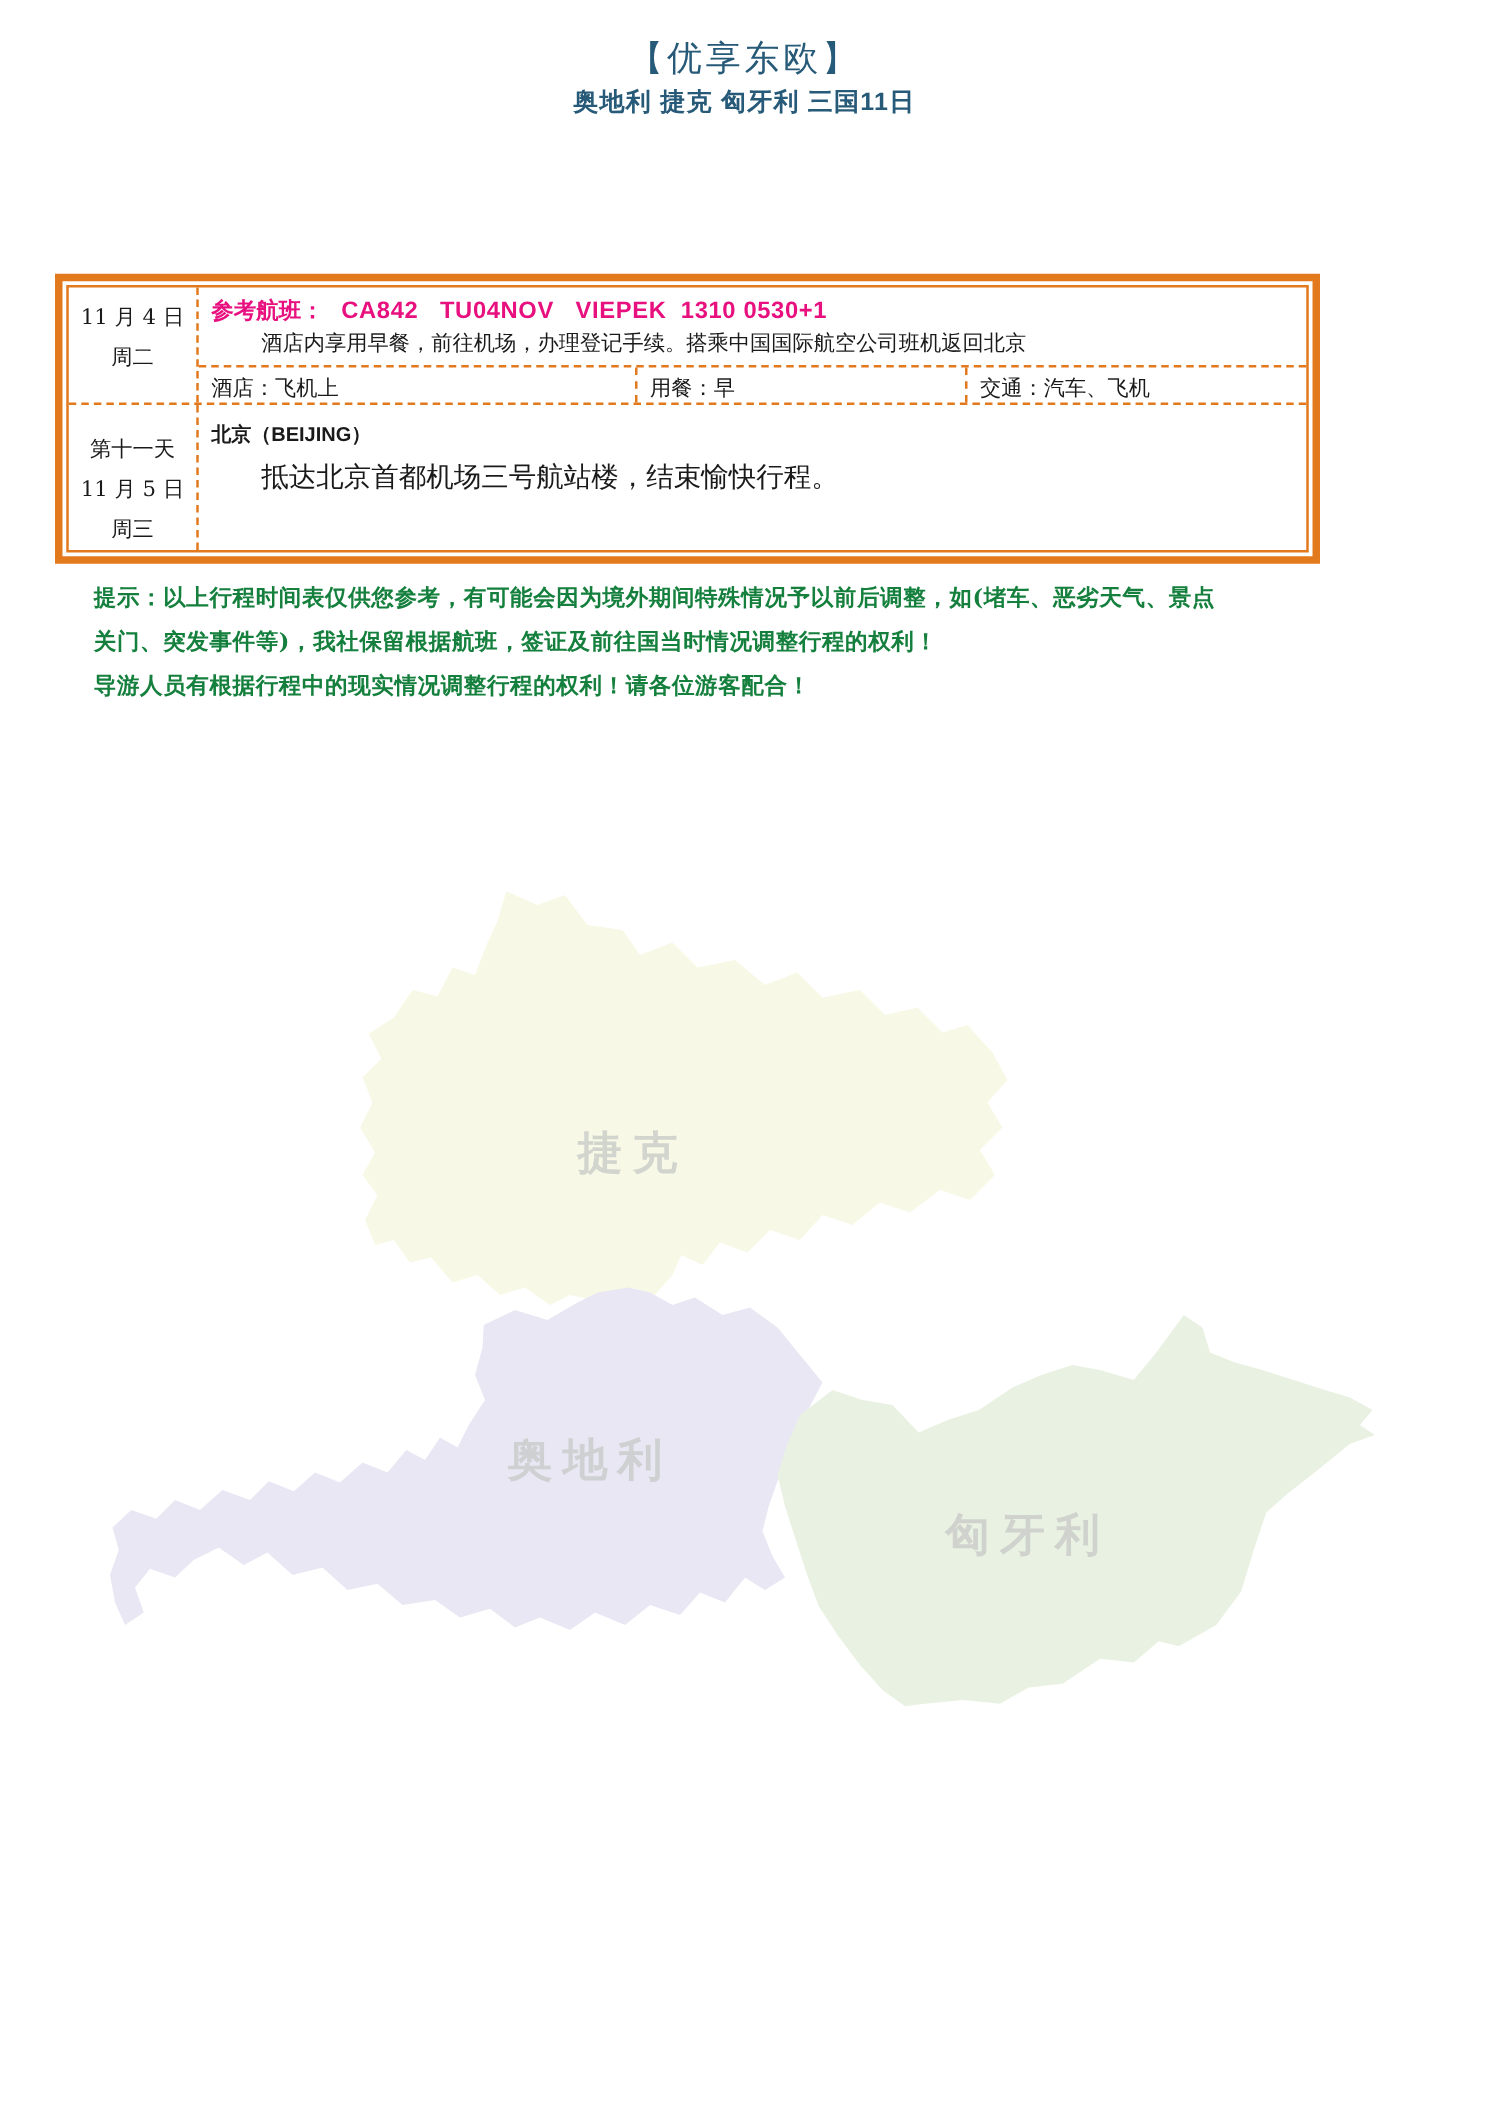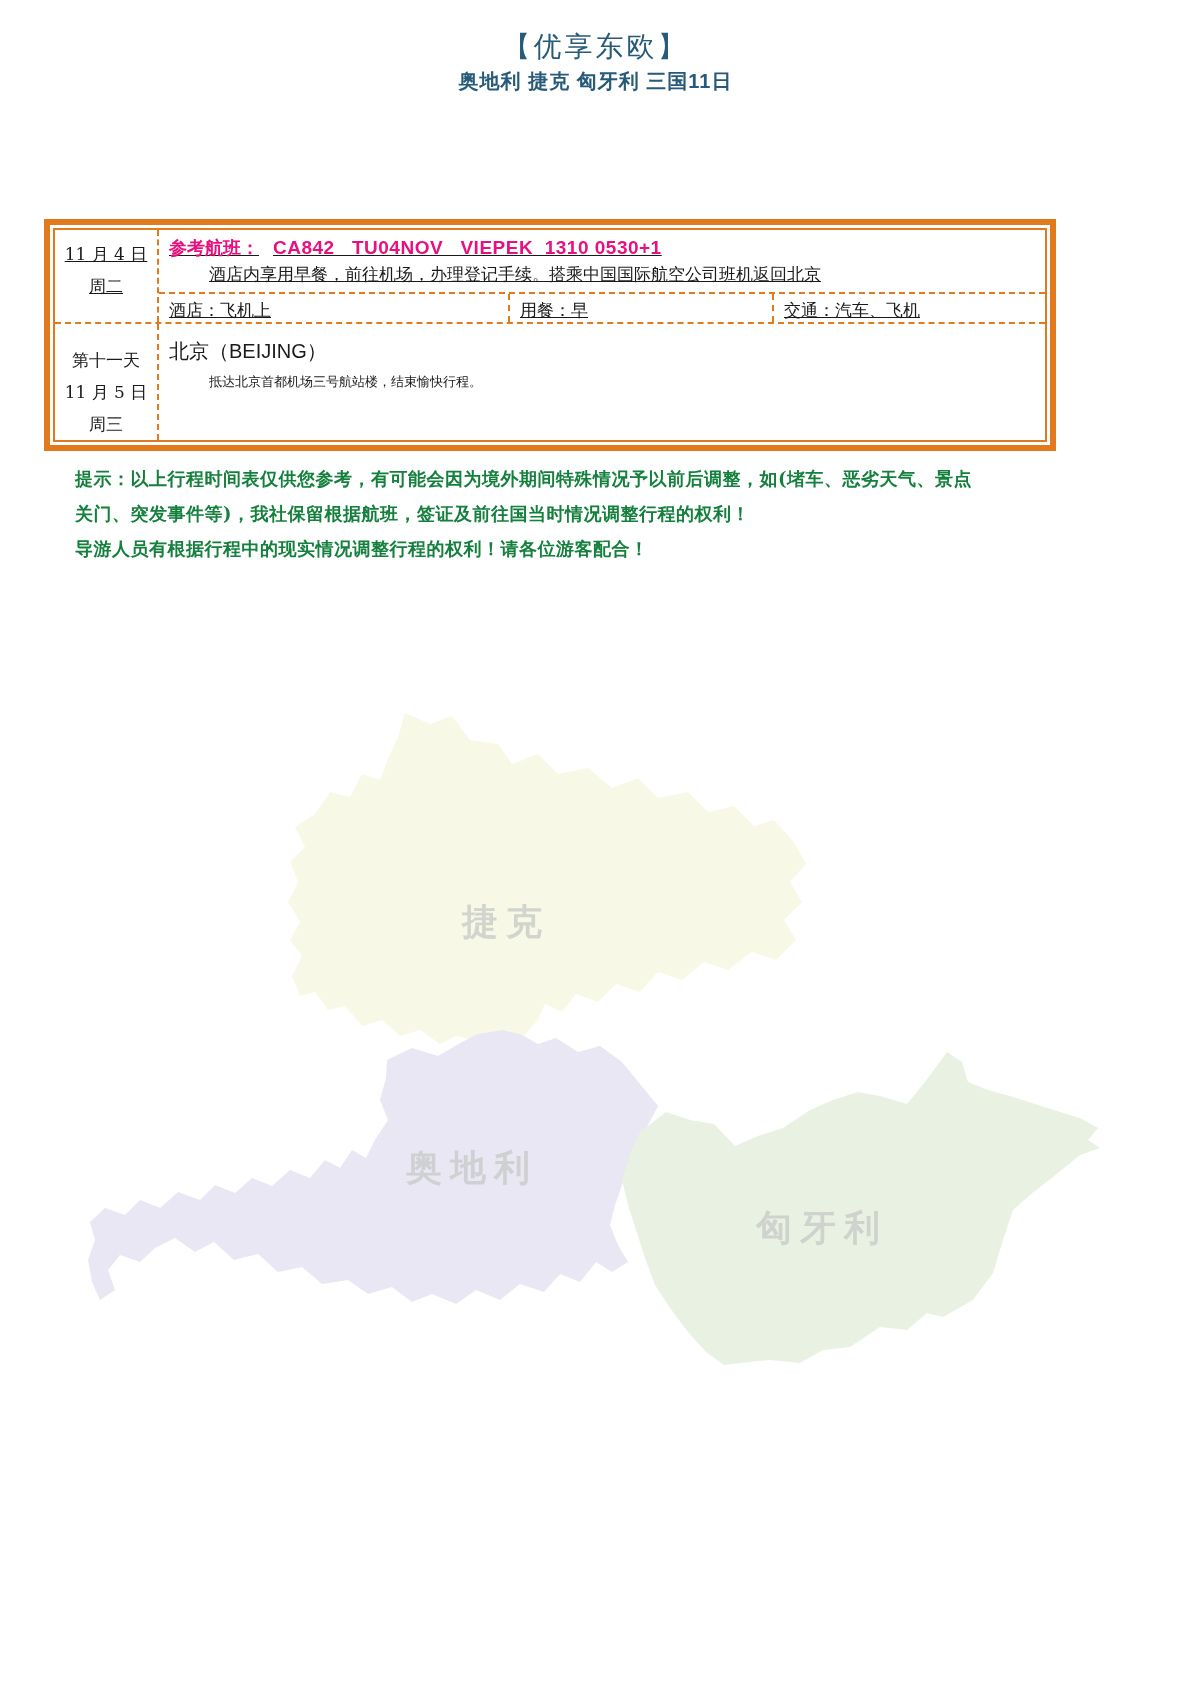--- a/index.html
+++ b/index.html
@@ -33,21 +33,21 @@
     box-sizing:border-box;
     border:6px solid #e2791c;
     padding:3px;
     background:#ffffff;
   }
   .tbl-inner{
     box-sizing:border-box;width:100%;height:100%;
     border:2px solid #e2791c;
     display:flex;flex-direction:column;
   }
-  .row1{display:flex;height:97px;box-sizing:border-box;border-bottom:2px dashed #e2791c;text-decoration:underline;}
+  .row1{display:flex;height:97px;box-sizing:border-box;border-bottom:2px dashed #e2791c;}
   .row2{flex:1;display:flex;}
   .date-cell{
     width:104px;box-sizing:border-box;
     border-right:2px dashed #e2791c;
     text-align:center;
     font-size:17px;
     flex:none;
   }
   .date-cell .dl{line-height:32px;}
   .r1-content{flex:1;display:flex;flex-direction:column;min-width:0;}
@@ -75,24 +75,24 @@
     font-size:17px;
   }
   .subcell{box-sizing:border-box;padding:5px 0 0 10px;}
   .subcell.c1{width:351px;border-right:2px dashed #e2791c;}
   .subcell.c2{width:264px;border-right:2px dashed #e2791c;}
   .subcell.c3{flex:1;}
   .r2-content{flex:1;padding-left:10px;min-width:0;}
   .city-line{
     margin-top:14px;
     font-family:"Liberation Sans","DejaVu Sans",sans-serif;
-    font-size:20px;font-weight:normal;
+    font-size:16px;font-weight:bold;
   }
   .arrive-line{
-    margin-top:8px;font-size:13px;text-indent:40px;white-space:nowrap;
+    margin-top:8px;font-size:22px;text-indent:40px;white-space:nowrap;
   }
   .date-cell.d2{padding-top:20px;}
   .date-cell.d1{padding-top:8px;}
   
   .notice{
     position:absolute;left:75px;top:461px;width:1060px;
     color:#15803d;font-weight:bold;
     font-size:18px;line-height:35px;letter-spacing:0.5px;
   }
   

